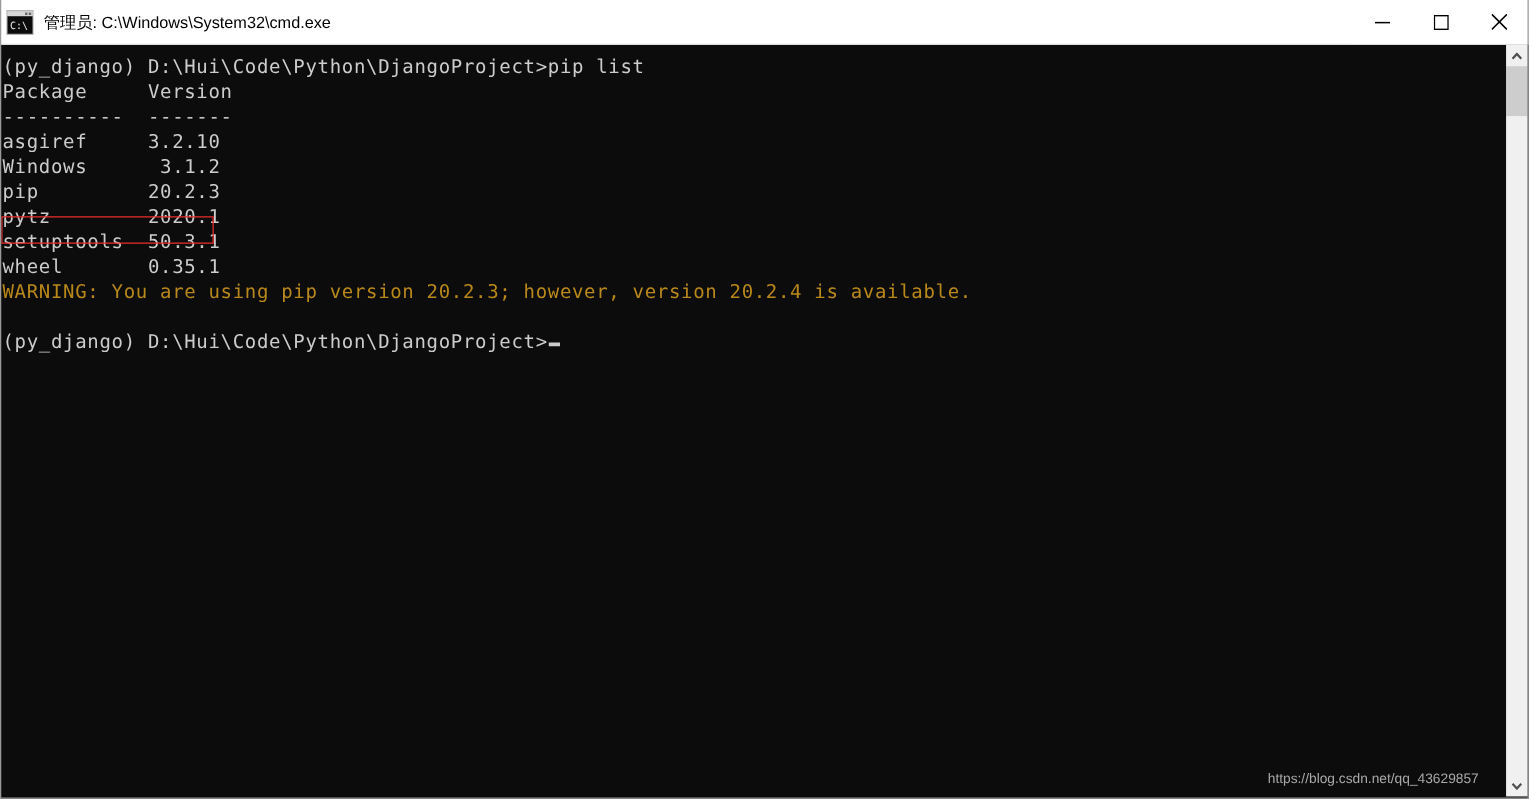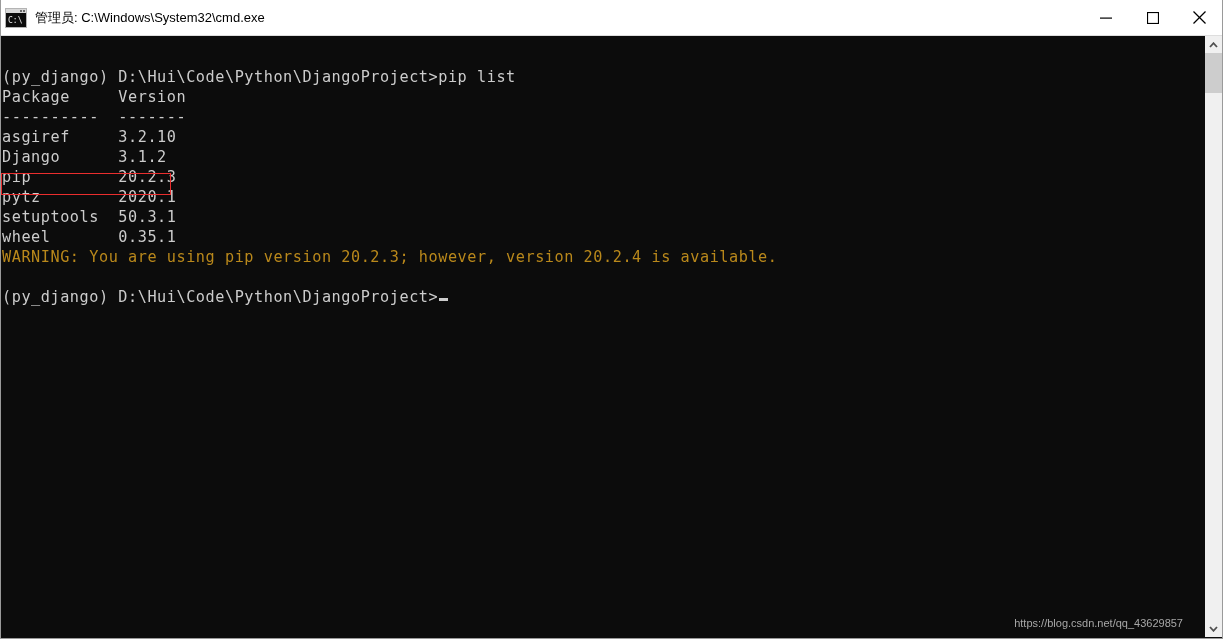--- a/index.html
+++ b/index.html
@@ -78,21 +78,21 @@
     top: 36px;
     width: 1204px;
     height: 601px;
     background: #0c0c0c;
     overflow: hidden;
     box-sizing: border-box;
   }
   .console-inner {
     position: absolute;
     left: 0;
-    top: 31px;
+    top: 7px;
     width: 1096px;
   }
   .line {
     font-family: "DejaVu Sans Mono", "Liberation Mono", monospace;
     font-size: 15.2px;
     line-height: 20px;
     height: 20px;
     color: #cccccc;
     white-space: pre;
     letter-spacing: 0.55px;
@@ -222,21 +222,21 @@
       </div>
     </div>
   </div>
 
   <div class="console">
     <div class="console-inner">
       <div class="line">(py_django) D:\Hui\Code\Python\DjangoProject&gt;pip list</div>
       <div class="line">Package     Version</div>
       <div class="line">----------  -------</div>
       <div class="line">asgiref     3.2.10</div>
-      <div class="line">Django      3.1.2</div>
+      <div class="line">Windows      3.1.2</div>
       <div class="line">pip         20.2.3</div>
       <div class="line">pytz        2020.1</div>
       <div class="line">setuptools  50.3.1</div>
       <div class="line">wheel       0.35.1</div>
       <div class="line warn">WARNING: You are using pip version 20.2.3; however, version 20.2.4 is available.</div>
       <div class="line blank">&nbsp;</div>
       <div class="line"><span>(py_django) D:\Hui\Code\Python\DjangoProject&gt;</span><span class="cursor"></span></div>
     </div>
 
     <div class="highlight-box"></div>

